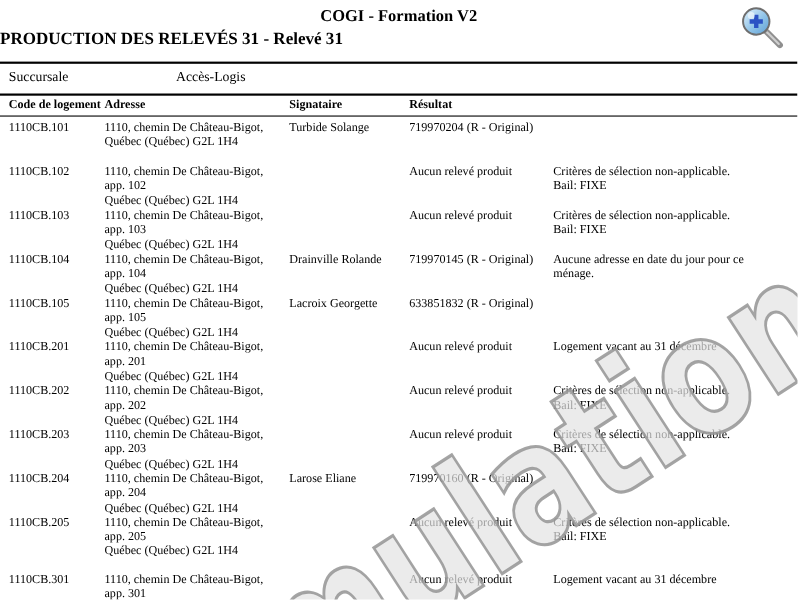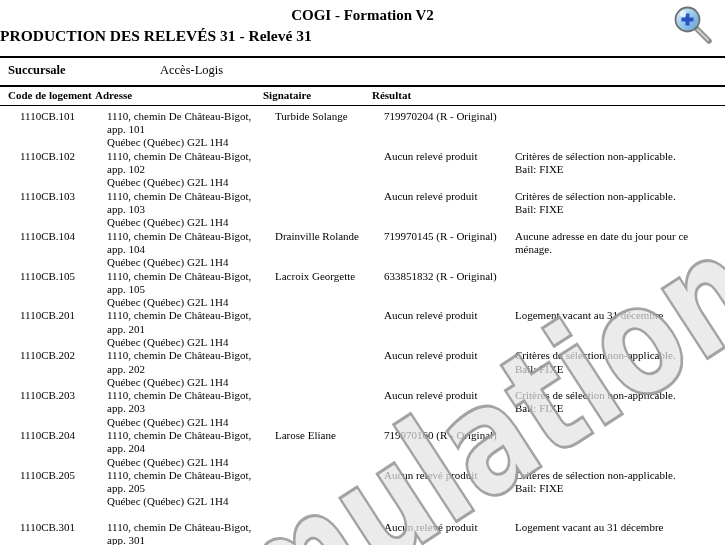--- a/index.html
+++ b/index.html
@@ -13,35 +13,35 @@
   }
   .doc-subtitle{
     position:absolute;top:27px;left:0;width:725px;text-align:left;
     font-size:15.5px;font-weight:bold;
   }
   .rule{position:absolute;left:0;width:725px;background:#000;}
   .rule-1{top:56px;height:2px;}
   .rule-2{top:85px;height:2px;}
   .rule-3{top:105px;height:1px;}
   .succ-row{position:absolute;top:63px;left:8px;width:709px;font-size:12.5px;}
-  .succ-label{font-weight:bold;display:inline-block;}
+  .succ-label{font-weight:normal;display:inline-block;}
   .succ-value{position:absolute;left:152px;top:0;}
   .col-headers{
     position:absolute;top:89px;left:8px;width:709px;display:grid;
     grid-template-columns:87px 168px 109px 131px 1fr;
     font-size:11px;font-weight:bold;
   }
   .tbl{
     position:absolute;top:110px;left:8px;width:709px;font-size:11px;line-height:13.2px;
   }
   .tbl-row{
     display:grid;grid-template-columns:87px 168px 109px 131px 1fr;
     align-items:start;min-height:39.9px;
   }
-  .cell{padding-right:6px;margin-left:12px;}
+  .cell{padding-right:6px;}
   .magnifier{position:absolute;left:672px;top:4px;width:42px;height:42px;cursor:pointer;}
   .watermark{
     position:absolute;left:90px;top:384px;width:700px;height:170px;
     display:flex;align-items:center;justify-content:center;
     transform:rotate(-33deg) scaleX(0.78);
     font-family:"DejaVu Sans","Liberation Sans",sans-serif;
     font-weight:bold;font-size:152px;white-space:nowrap;
     color:rgba(226,226,226,0.70);
     -webkit-text-stroke:3px rgba(148,148,148,0.85);
     z-index:10;pointer-events:none;
@@ -85,21 +85,20 @@
   <span>Résultat</span>
 </div>
 
 <div class="tbl" id="tbl-body">
     <div class="tbl-row">
       <div class="cell">
         <div>1110CB.101</div>
       </div>
       <div class="cell">
         <div>1110, chemin De Château-Bigot,</div>
-        <div>app. 101</div>
         <div>Québec (Québec) G2L 1H4</div>
       </div>
       <div class="cell">
         <div>Turbide Solange</div>
       </div>
       <div class="cell">
         <div>719970204 (R - Original)</div>
       </div>
       <div class="cell"></div>
     </div>

